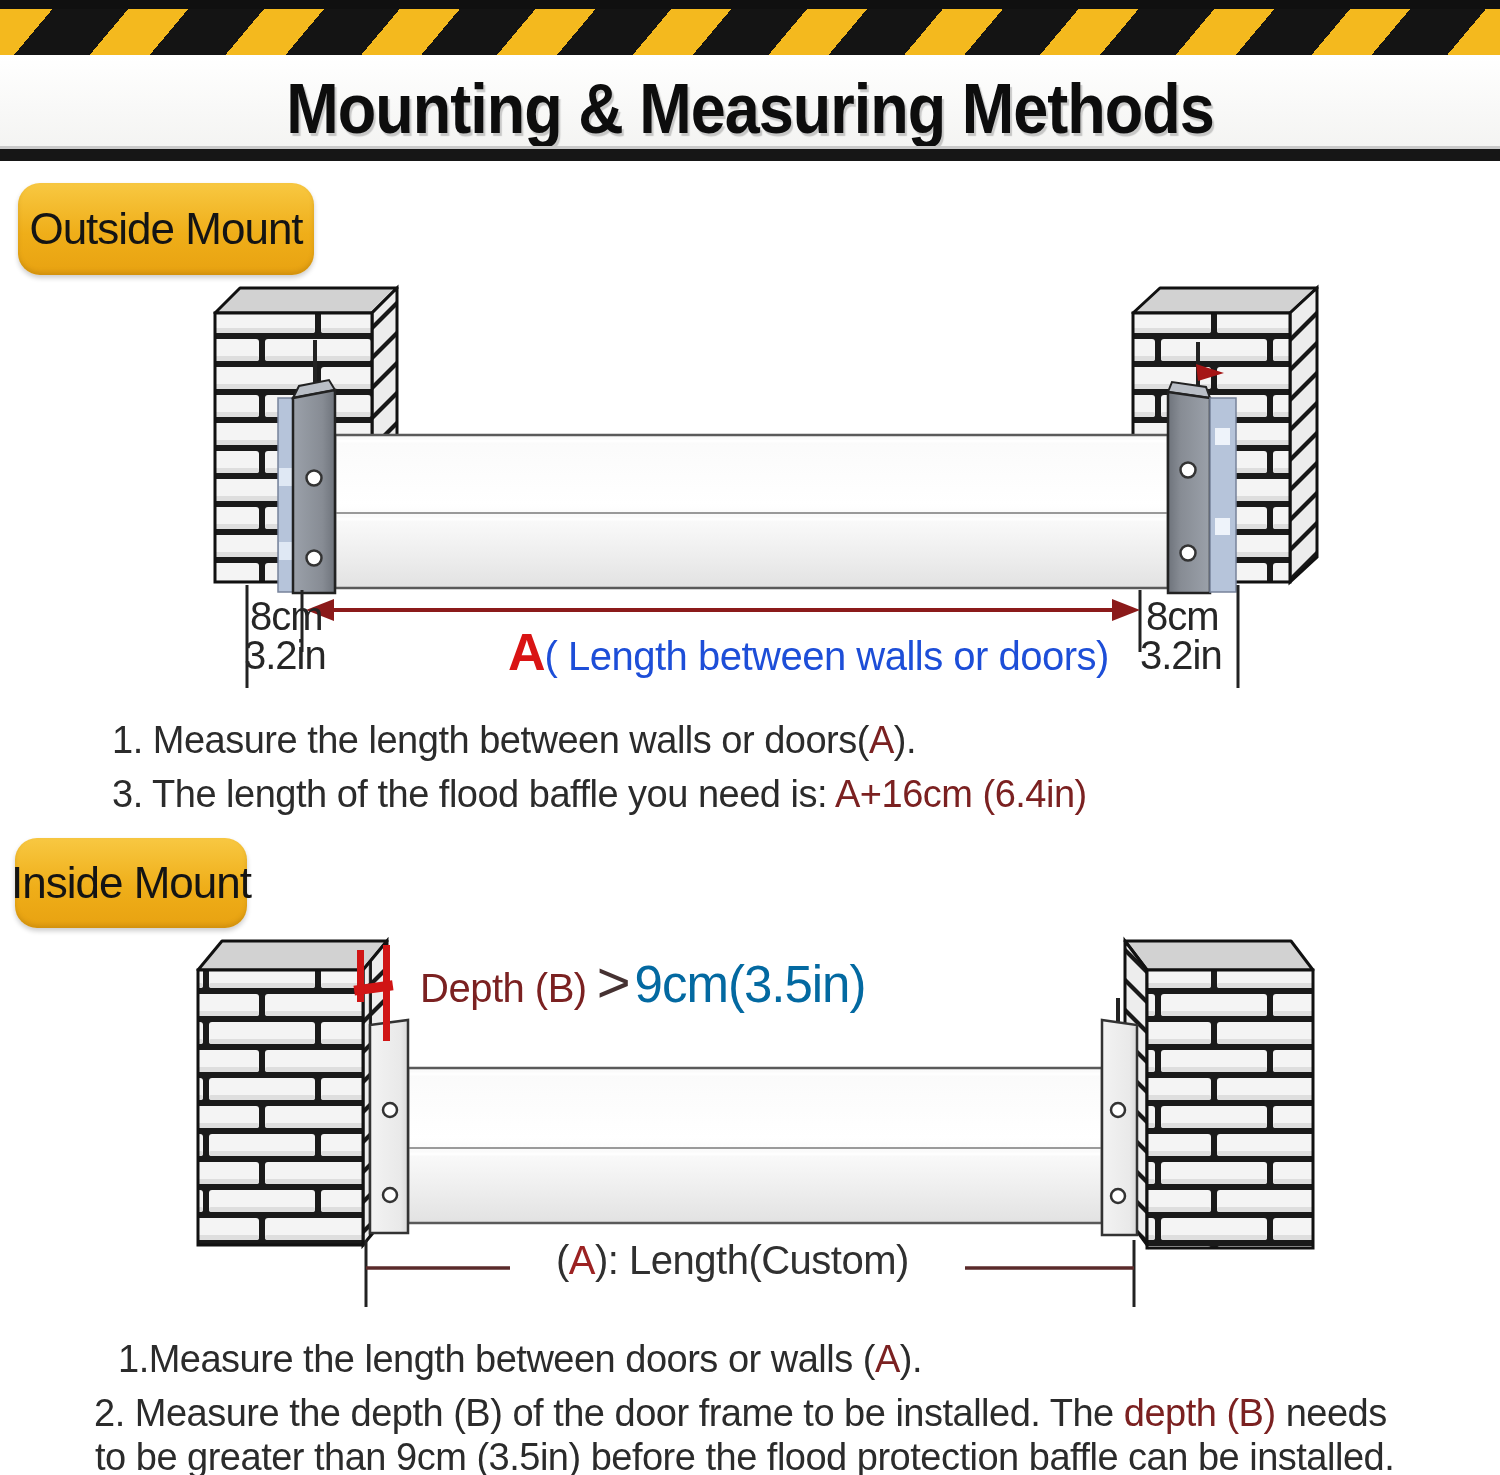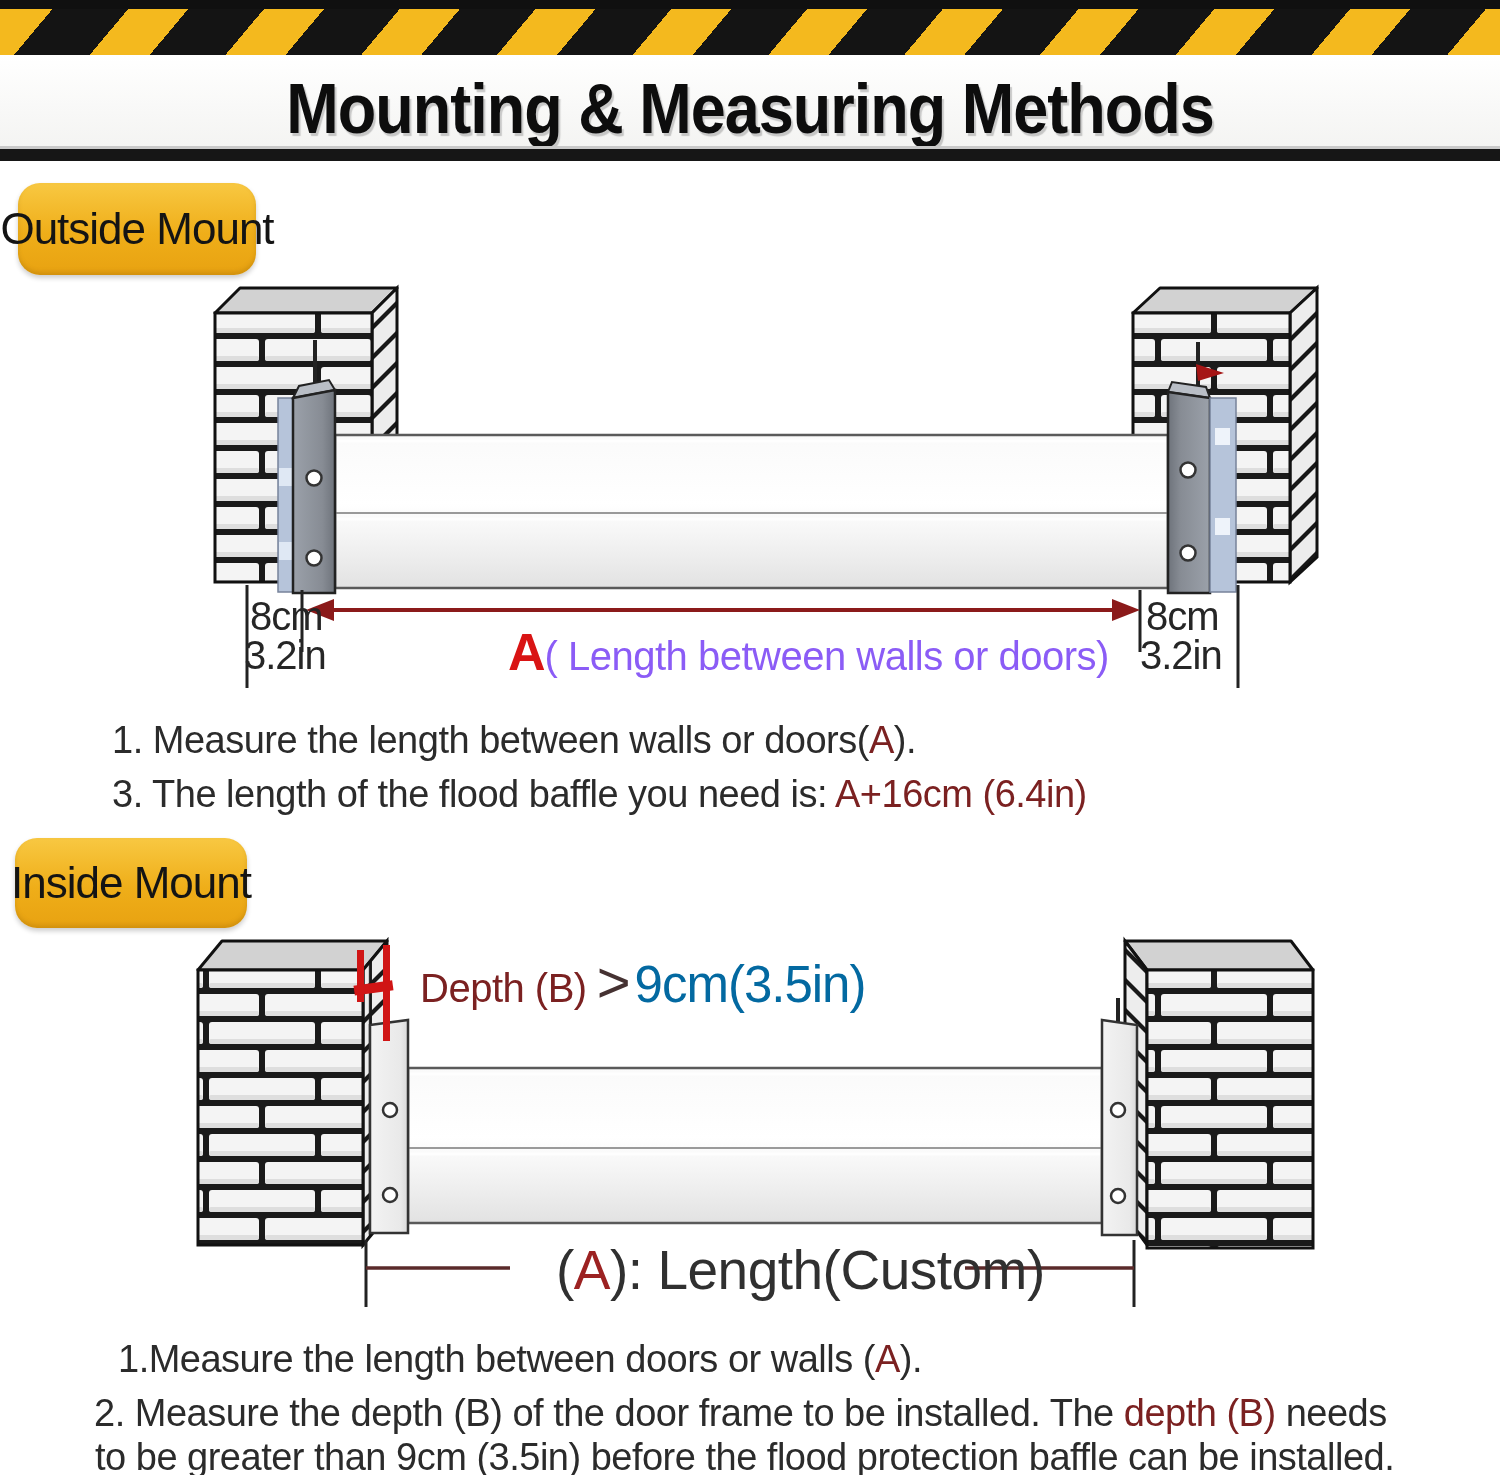--- a/index.html
+++ b/index.html
@@ -15,35 +15,35 @@
     display:flex;align-items:center;justify-content:center;}
   .main-title{font-size:63px;font-weight:bold;letter-spacing:-1px;color:#0d0d0d;
     transform:scaleY(1.12);text-shadow:2px 3px 1px rgba(110,110,110,.35),0 0 2px #fff;white-space:nowrap;}
   .header-rule{left:0;top:146px;width:1500px;height:12px;background:#161616;border-top:3px solid #c9c9c9;}
 
   
   .badge{background:linear-gradient(180deg,#f8c842 0%,#efae19 55%,#e8a211 100%);
     border-radius:22px;display:flex;align-items:center;justify-content:center;
     box-shadow:0 3px 5px rgba(0,0,0,.2), inset 0 -3px 4px rgba(140,90,0,.25);}
   .badge span{font-size:44px;letter-spacing:-1px;color:#141414;white-space:nowrap;}
-  .badge-outside{left:18px;top:183px;width:238px;height:92px;}
+  .badge-outside{left:18px;top:183px;width:296px;height:92px;}
   .badge-inside{left:15px;top:838px;width:232px;height:90px;}
 
   
   .body-text{font-size:38px;letter-spacing:-.5px;color:#2b2b2b;white-space:nowrap;}
   .maroon{color:#7b2121;}
   .dim-text{font-size:40px;color:#262626;letter-spacing:-1px;white-space:nowrap;}
   .span-label{display:flex;align-items:baseline;white-space:nowrap;}
   .span-label .big-a{font-size:52px;font-weight:bold;color:#d91414;letter-spacing:-1px;}
-  .span-label .rest{font-size:40px;color:#8b5cf6;letter-spacing:-.5px;}
+  .span-label .rest{font-size:40px;color:#1d4ed8;letter-spacing:-.5px;}
   .depth-label{display:flex;align-items:baseline;white-space:nowrap;}
   .depth-label .d1{font-size:40px;color:#7b2121;letter-spacing:-.5px;}
   .depth-label .gt{font-size:58px;color:#453232;margin:0 4px 0 10px;font-weight:400;}
   .depth-label .d2{font-size:51px;color:#0369a1;letter-spacing:-1px;}
-  .length-label{font-size:55px;color:#303030;letter-spacing:-.5px;white-space:nowrap;}
+  .length-label{font-size:40px;color:#303030;letter-spacing:-.5px;white-space:nowrap;}
   .length-label .la{color:#9c2222;}
 </style>
 </head>
 <body>
 
 <div class="poster">
 
   <div class="abs caution-band"></div>
   <div class="abs caution-topbar"></div>
   <div class="abs title-band">

